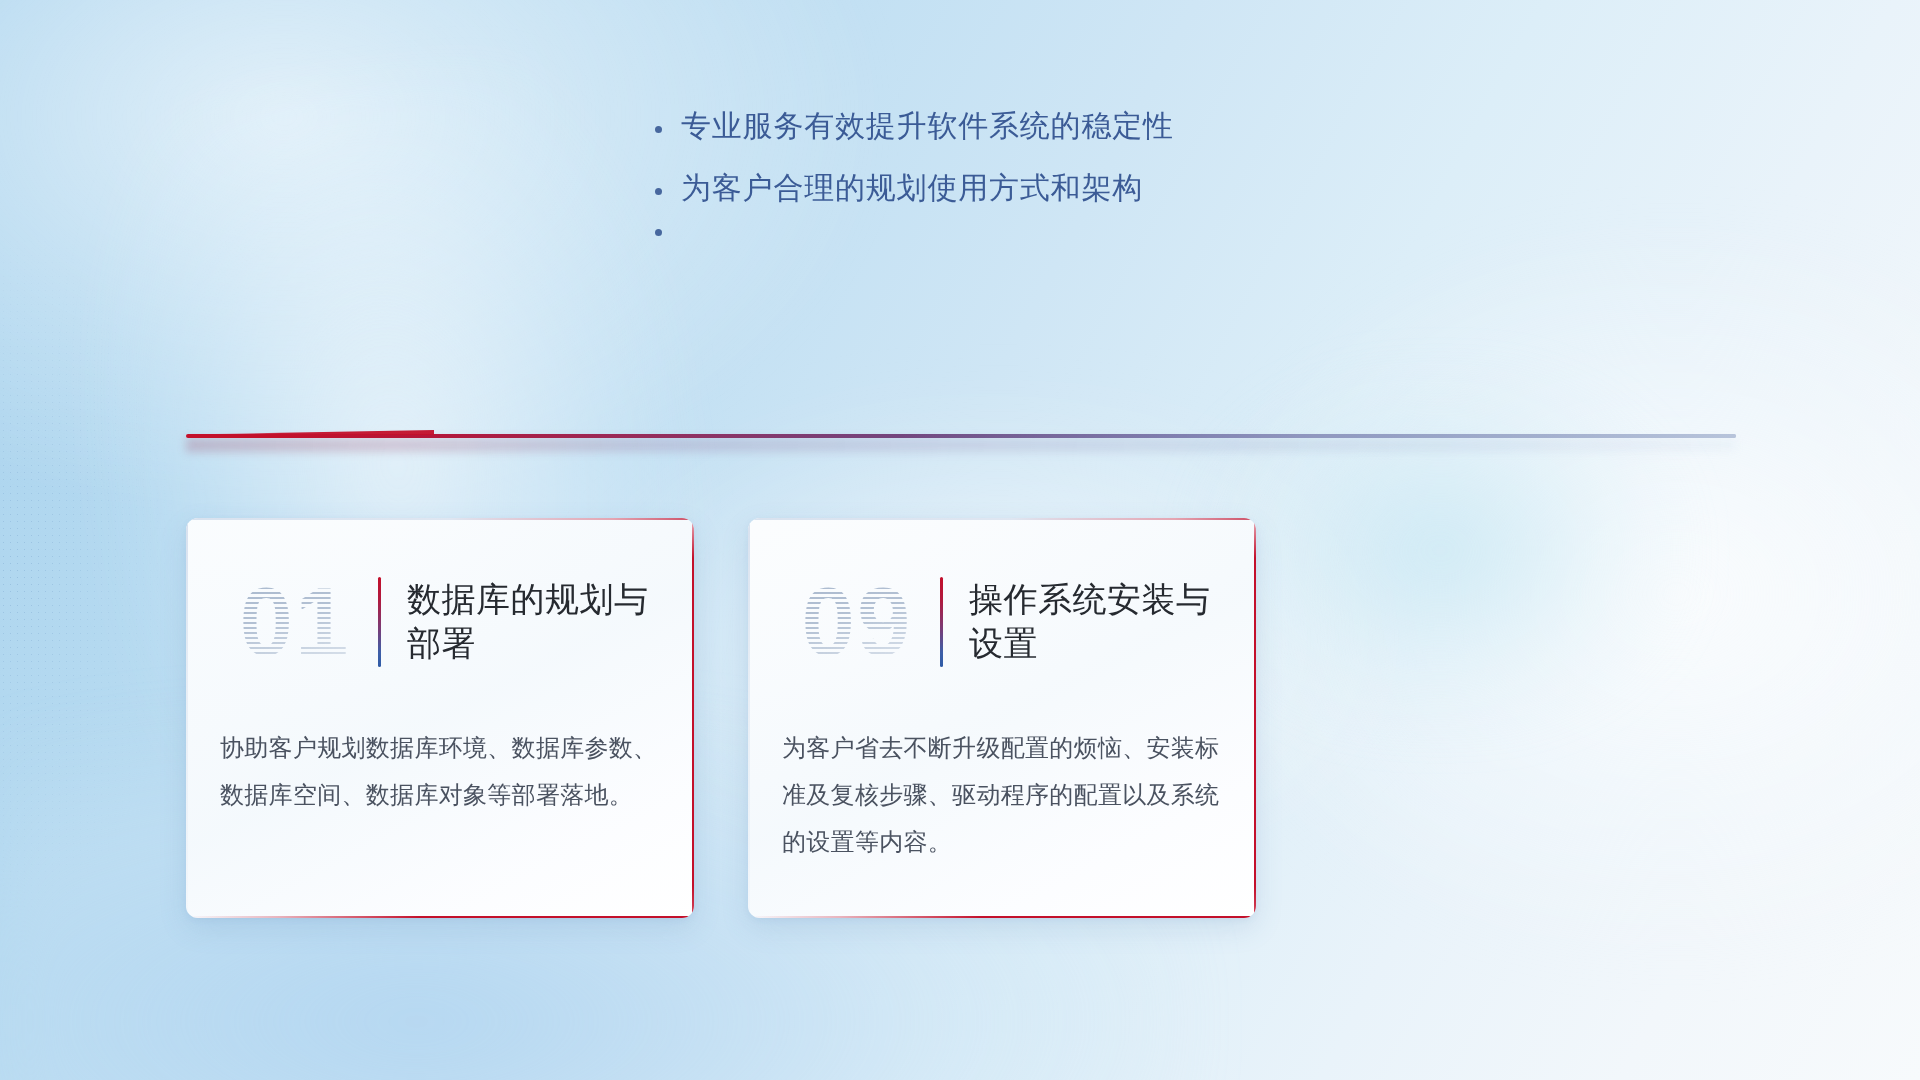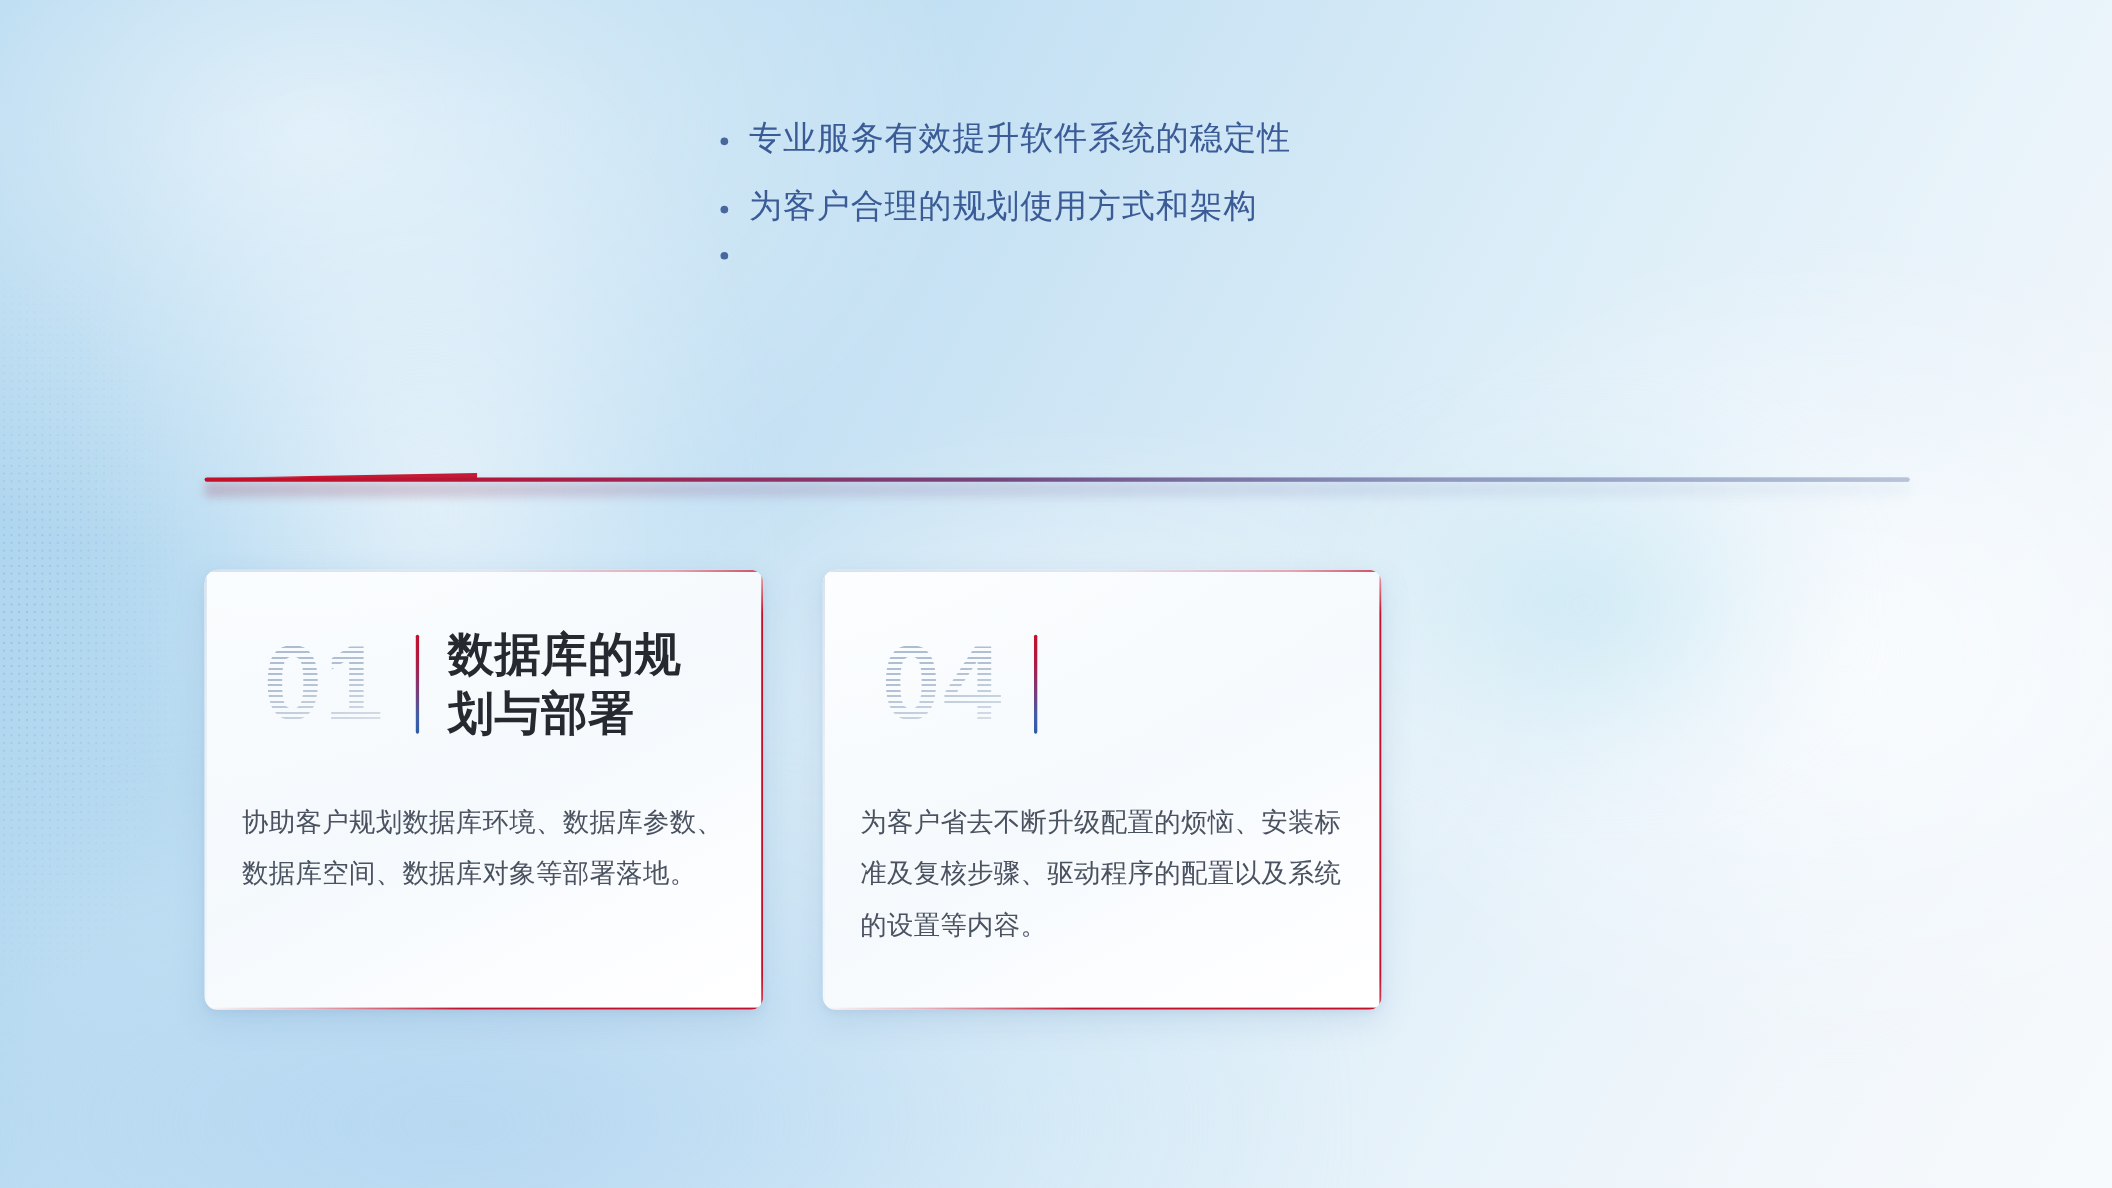--- a/index.html
+++ b/index.html
@@ -269,24 +269,24 @@
   .card-sep {
     flex: 0 0 3px;
     width: 3px;
     height: 90px;
     margin: 0 26px 0 8px;
     background: linear-gradient(180deg, #c3102b 0%, #b01a3f 26%, #7c3a74 56%, #3d5fa8 84%, #2f5ba6 100%);
     border-radius: 2px;
   }
   .card-title {
     flex: 1 1 auto;
-    font-size: 42px;
+    font-size: 34px;
     line-height: 1.28;
     color: #262a30;
-    font-weight: 700;
+    font-weight: 400;
     letter-spacing: 0.5px;
   }
   .card-body {
     font-size: 24px;
     line-height: 1.95;
     color: #4a5260;
     letter-spacing: 0.3px;
     margin-top: 37px;
   }
 </style>
@@ -336,20 +336,21 @@
     </div>
     <div class="card-body">协助客户规划数据库环境、数据库参数、数据库空间、数据库对象等部署落地。</div>
   </div>
 
   <div class="card">
     <div class="card-accent-t"></div>
     <div class="card-accent-l"></div>
     <div class="card-accent-r"></div>
     <div class="card-accent-b"></div>
     <div class="card-head">
-      <div class="card-number">04</div>
+      <div class="card-number">09</div>
       <div class="card-sep"></div>
+      <div class="card-title">操作系统安装与设置</div>
     </div>
     <div class="card-body">为客户省去不断升级配置的烦恼、安装标准及复核步骤、驱动程序的配置以及系统的设置等内容。</div>
   </div>
 
 
 </div>
 
 </body></html>

